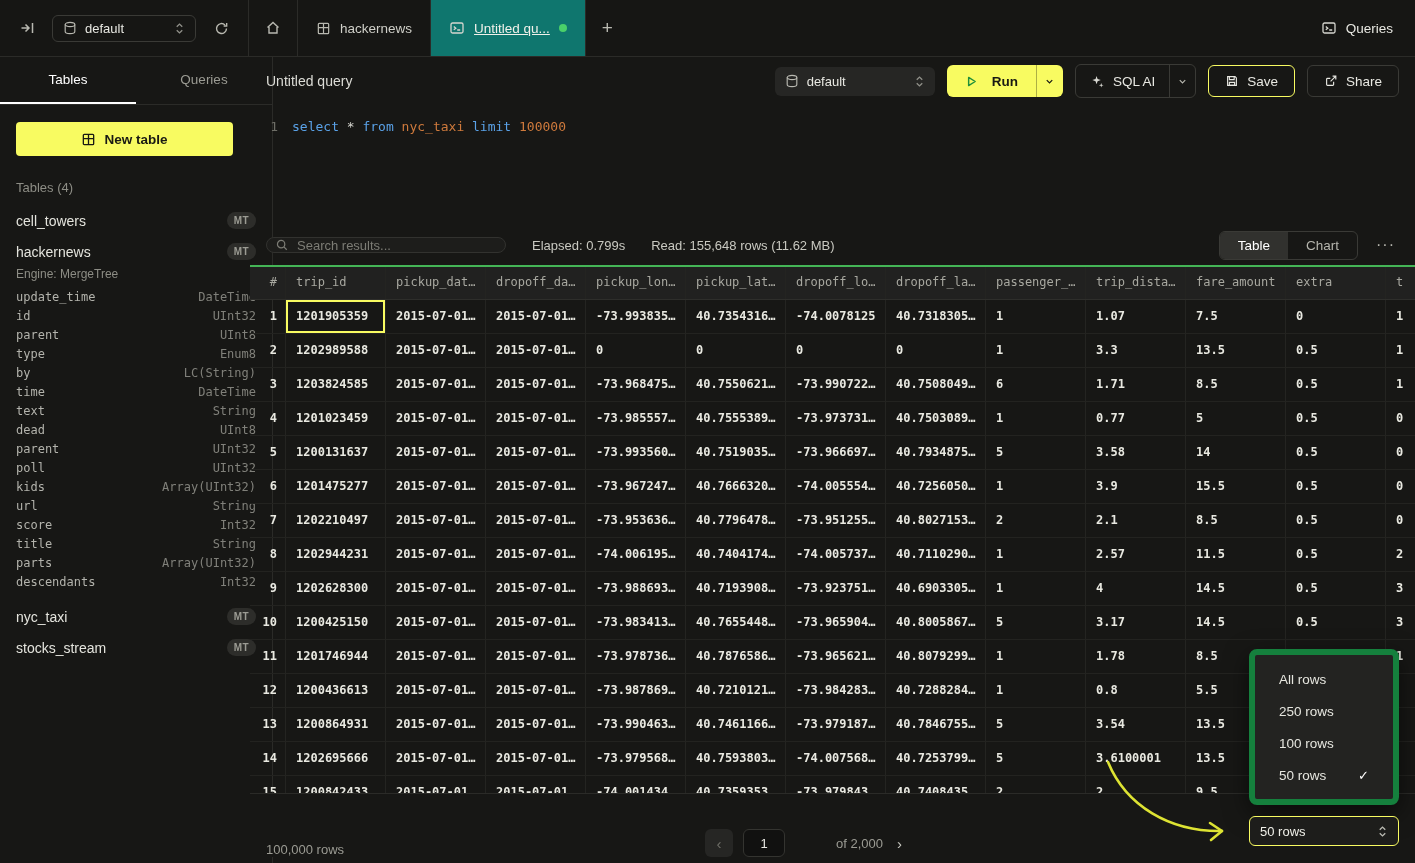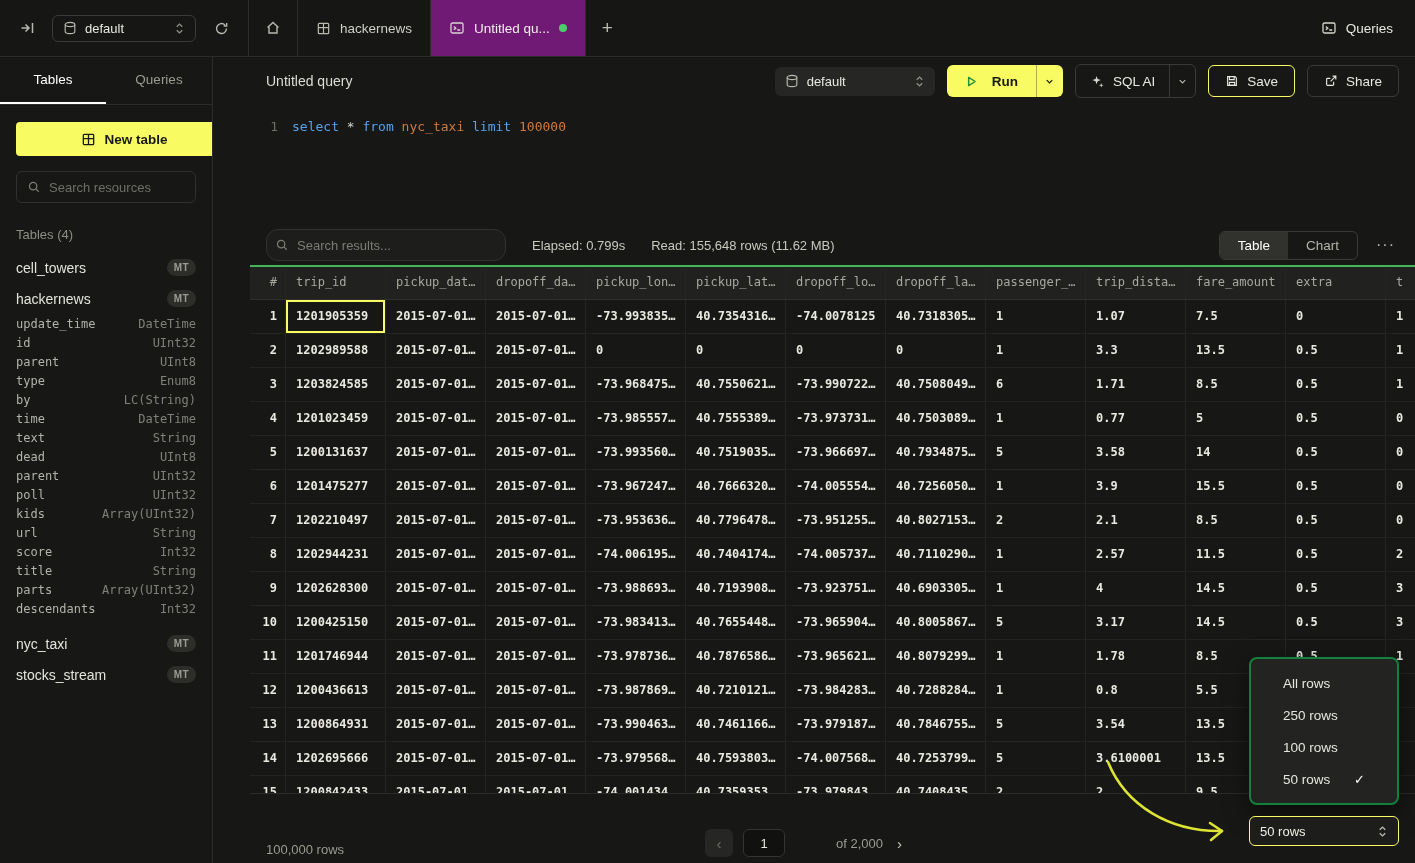--- a/index.html
+++ b/index.html
@@ -22,28 +22,28 @@
                 display:flex; align-items:center; padding:0 14px; gap:12px; }
   .icon-btn{ display:flex; align-items:center; justify-content:center; width:26px; height:26px;
              border-radius:6px; color:#b9b9b1; cursor:pointer; }
   .db-pill{ display:flex; align-items:center; gap:8px; border:1px solid var(--border2);
             border-radius:6px; padding:5px 10px; font-size:13px; color:var(--text); flex:1; cursor:pointer; }
   .db-pill .chev{ margin-left:auto; }
   .tabs{ display:flex; align-items:stretch; }
   .tab{ display:flex; align-items:center; gap:9px; padding:0 18px; font-size:13.5px;
         color:#cfcfc8; border-right:1px solid var(--border); cursor:pointer; white-space:nowrap; }
   .tab.home{ padding:0 16px; }
-  .tab.active{ background:#701a75; color:#f1f1ea; }
+  .tab.active{ background:#0f766e; color:#f1f1ea;text-decoration:underline; }
   .dot{ width:8px; height:8px; border-radius:50%; background:var(--green-dot); }
   .tab.plus{ border-right:none; font-size:19px; color:#b9b9b1; padding:0 16px; }
   .topbar-right{ margin-left:auto; display:flex; align-items:center; padding:0 22px; }
   .queries-btn{ display:flex; align-items:center; gap:9px; font-size:13.5px; color:var(--text); cursor:pointer; }
 
   
-  .sidebar{ position:absolute; top:57px; left:0; width:213px; bottom:0;
+  .sidebar{ position:absolute; top:57px; left:0; width:273px; bottom:0;
             border-right:1px solid var(--border); background:var(--bg); overflow:hidden; }
   .side-tabs{ display:flex; height:48px; border-bottom:1px solid var(--border); }
   .side-tab{ flex:1; display:flex; align-items:center; justify-content:center; font-size:13.5px;
              color:var(--muted); cursor:pointer; border-bottom:2px solid transparent; }
   .side-tab.active{ color:#ffffff; border-bottom-color:#ffffff; }
   .new-table{ margin:17px 16px 2px; height:34px; width:217px; background:var(--yellow); border:none;
               border-radius:4px; color:var(--yellow-dk); font-size:13.5px; font-weight:700;
               display:flex; align-items:center; justify-content:center; gap:8px; cursor:pointer;
               font-family:"Liberation Sans", sans-serif; }
   .side-search{ margin:15px 16px 0; height:32px; border:1px solid #30302d; border-radius:6px;
@@ -89,21 +89,21 @@
   .editor{ height:120px; padding-top:12px; display:flex; }
   .gutter{ width:42px; text-align:right; padding-right:14px; color:#6e6e67;
            font-family:"DejaVu Sans Mono", monospace; font-size:13px; line-height:20px; }
   .code{ font-family:"DejaVu Sans Mono", monospace; font-size:13px; line-height:20px; color:#d7d7d0; }
   .tok-keyword{ color:var(--kw); }
   .tok-identifier{ color:var(--num); }
   .tok-number{ color:var(--num); }
   .tok-plain{ color:#d7d7d0; }
 
   .results-toolbar{ height:40px; display:flex; align-items:center; padding:0 16px; gap:26px; }
-  .result-search{ width:240px; height:32px; background:var(--bg2); border:1px solid #32322f;
+  .result-search{ width:240px; height:16px; background:var(--bg2); border:1px solid #32322f;
                   border-radius:12px; display:flex; align-items:center; gap:8px; padding:0 8px; }
   .result-search input{ background:transparent; border:none; outline:none; color:var(--text);
                         font-size:13px; width:100%; font-family:"Liberation Sans", sans-serif; }
   .result-search input::placeholder{ color:#7c7c75; }
   .stat{ font-size:13px; color:#c9c9c1; }
   .toolbar-right{ margin-left:auto; display:flex; align-items:center; gap:14px; }
   .seg{ display:flex; border:1px solid var(--border2); border-radius:6px; overflow:hidden; }
   .seg-item{ padding:6px 18px; font-size:13.5px; color:#b5b5ad; cursor:pointer; }
   .seg-item.active{ background:#31312e; color:#ffffff; }
   .more-btn{ color:#b5b5ad; font-size:16px; letter-spacing:1px; cursor:pointer; padding:2px 4px; }
@@ -133,21 +133,21 @@
              color:var(--text); text-align:center; font-size:13px; font-family:"Liberation Sans", sans-serif; }
   .pg-total{ font-size:13px; color:var(--muted);margin-left:41px; }
   .pg-next{ color:#c9c9c1; font-size:15px; cursor:pointer; padding:0 4px; }
 
   
   .pagesize{ position:absolute; right:16px; bottom:17px; width:150px; height:30px;
              border:1.5px solid var(--yellow); border-radius:6px; background:var(--bg2);
              display:flex; align-items:center; justify-content:space-between; padding:0 10px;
              font-size:13px; color:#efefe8; cursor:pointer; z-index:30; }
   .menu{ position:absolute; right:16px; bottom:58px; width:150px; background:#232321;
-         border:2px solid #15803d; border-radius:8px; padding:8px 16px;
+         border:6px solid #15803d; border-radius:8px; padding:8px 8px;
          box-shadow:0 8px 24px rgba(0,0,0,.55); z-index:30; }
   .menu-item{ height:32px; display:flex; align-items:center; padding:0 16px; font-size:13.5px;
               color:#e6e6df; cursor:pointer; gap:8px; }
   .mi-check{ margin-left:auto; color:#ffffff; font-size:13px; }
 
   .annot{ position:absolute; left:1050px; top:740px; z-index:25; pointer-events:none; }
 </style>
 </head>
 <body>
 
@@ -236,41 +236,33 @@
     <button class="new-table">
       <span>
         <svg width="15" height="15" viewBox="0 0 16 16" fill="none" stroke="#191913" stroke-width="1.4">
             <rect x="2.5" y="2.5" width="11" height="11" rx="1"></rect>
             <path d="M2.5 7h11M8 2.5v11"></path>
           </svg>
       </span>
       <span>New table</span>
     </button>
 
-    <div class="side-search">
-      <span>
-        <svg width="14" height="14" viewBox="0 0 16 16" fill="none" stroke="#7c7c75" stroke-width="1.4">
-            <circle cx="7" cy="7" r="4.2"></circle>
-            <path d="m10.2 10.2 3.2 3.2"></path>
-          </svg>
-      </span>
-      <input placeholder="Search resources" style="">
-    </div>
 
     <div class="section-label">Tables (4)</div>
 
     <div class="tbl-item">
       <span>cell_towers</span>
       <span class="badge">MT</span>
     </div>
 
     <div class="tbl-item">
       <span>hackernews</span>
       <span class="badge">MT</span>
     </div>
+    <div class="engine-line">Engine: MergeTree</div>
     <div class="schema-list">
         <div class="side-col">
           <span class="col-name">update_time</span>
           <span class="col-type">DateTime</span>
         </div>
         <div class="side-col">
           <span class="col-name">id</span>
           <span class="col-type">UInt32</span>
         </div>
         <div class="side-col">

